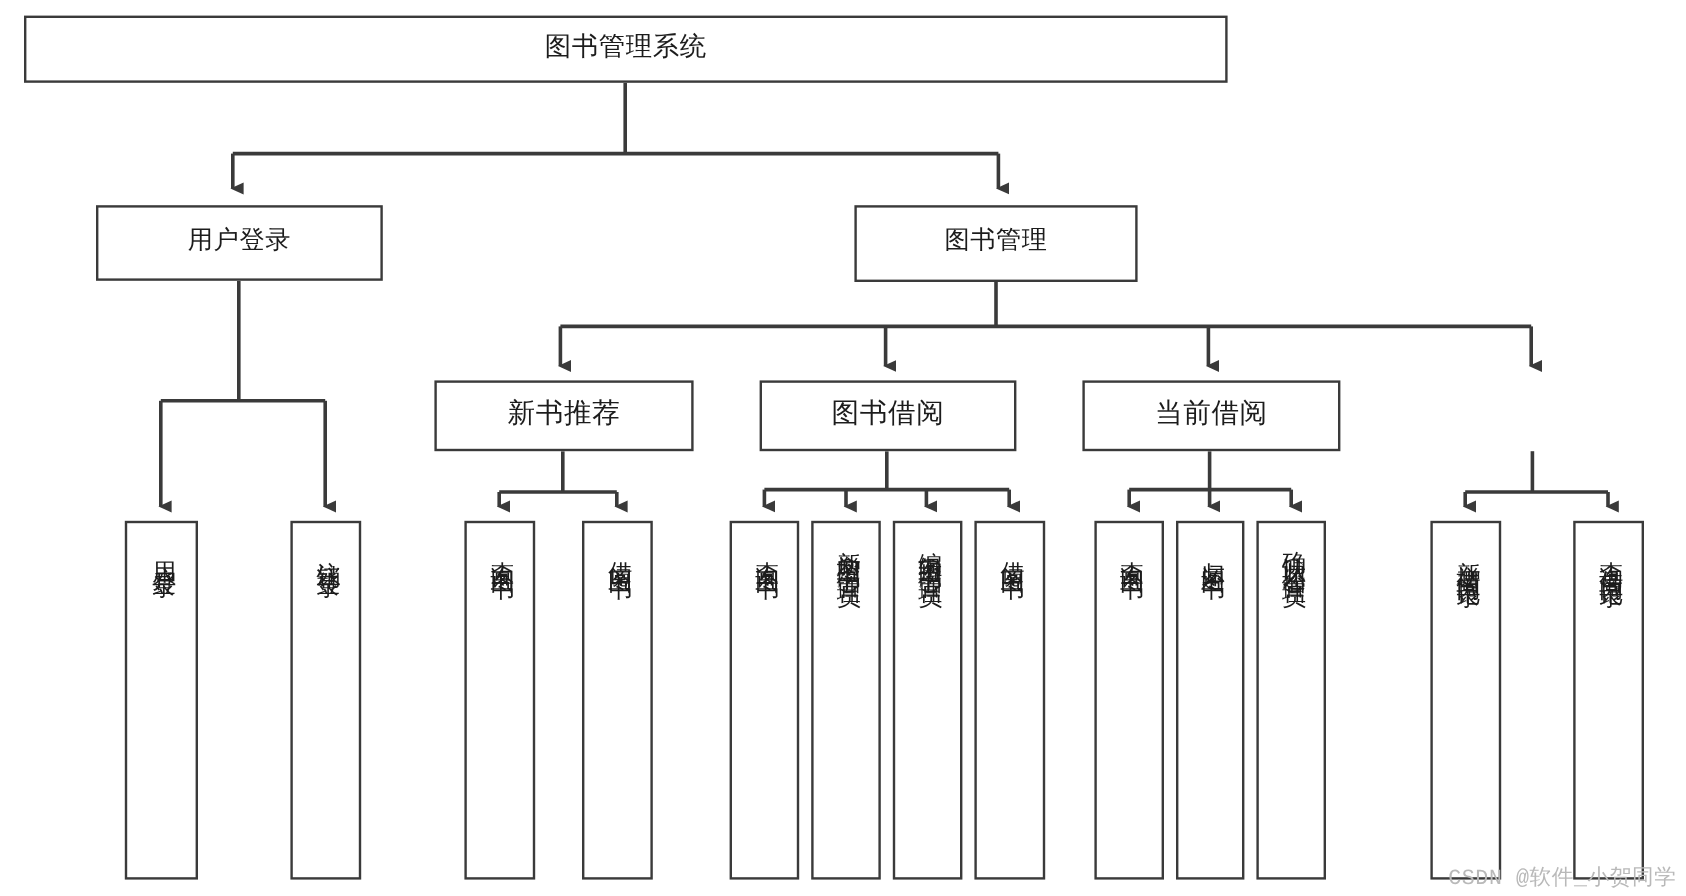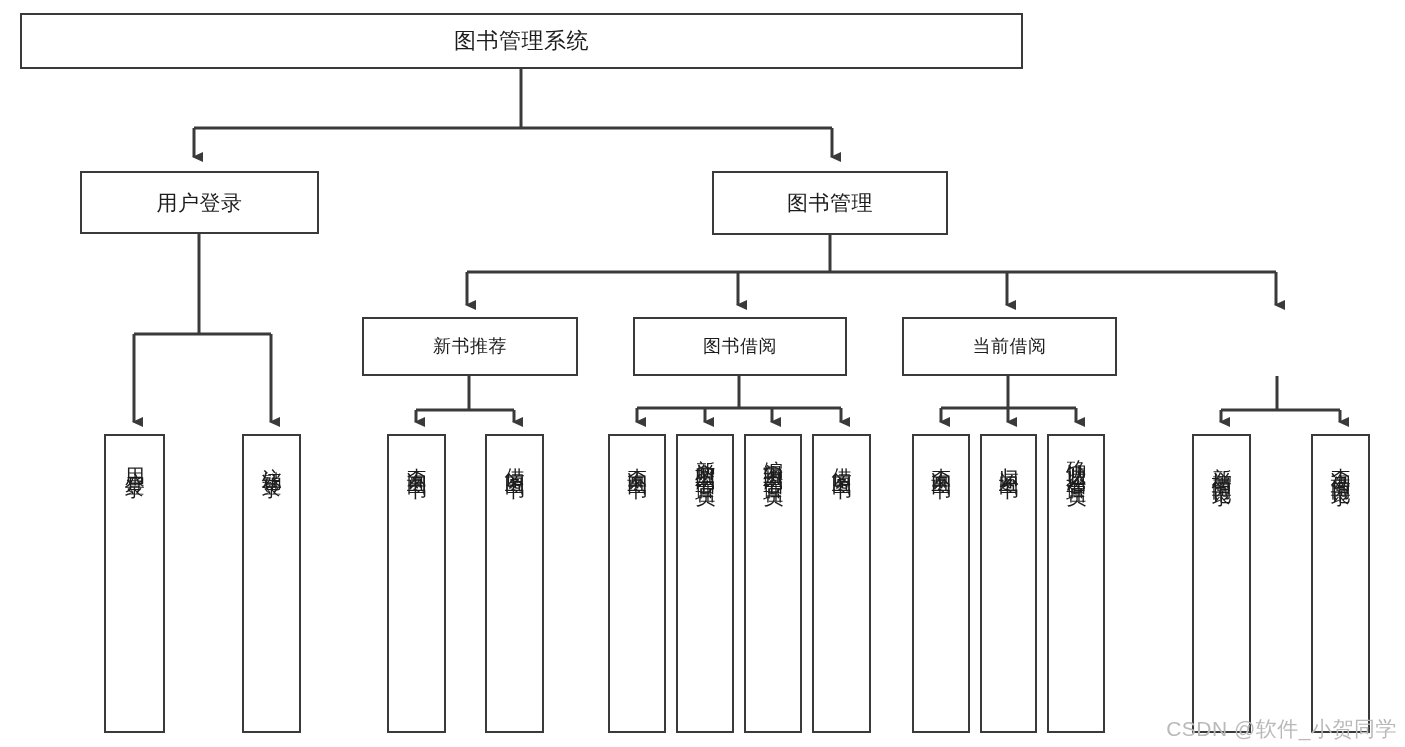--- a/index.html
+++ b/index.html
@@ -1,21 +1,21 @@
 <!DOCTYPE html>
 <html><head>
 <meta charset="utf-8">
 <style>
   html,body{margin:0;padding:0;background:#ffffff;}
   body{
     width:1405px;height:747px;
     font-family:"Liberation Sans","DejaVu Sans",sans-serif;
     overflow:hidden;
   }
-  #diagram-root{position:relative;width:1405px;height:747px;background:#fff;}
+  #diagram-root{position:relative;width:1405px;height:747px;background:#fff;font-family:Liberation Mono, monospace;}
   svg#tree-svg{position:absolute;left:0;top:0;width:1405px;height:747px;}
 
   .node-box{
     position:absolute;
     box-sizing:border-box;
     background:#ffffff;
     border:2px solid #3a3a3a;
     display:flex;
     align-items:center;
     justify-content:center;
@@ -23,21 +23,21 @@
   }
   .node-label{
     font-size:21px;
     line-height:1.2;
     letter-spacing:0.5px;
     white-space:nowrap;
     color:#1c1c1c;
   }
   .node-box.root .node-label{font-size:22px;}
   .node-box.level2 .node-label{font-size:21px;}
-  .node-box.level3 .node-label{font-size:18px;}
+  .node-box.level3 .node-label{font-size:23px;}
 
   
   .node-box.leaf{
     align-items:flex-start;
     justify-content:center;
     padding-top:16px;
   }
   .node-box.leaf .node-label{
     writing-mode:vertical-rl;
     text-orientation:upright;
@@ -47,21 +47,21 @@
     white-space:normal;
     max-height:270px;
   }
   .node-box.leaf.tall .node-label{max-height:640px;}
   .node-box.leaf.top-aligned{padding-top:8px;}
 
   #watermark{
     position:absolute;
     right:8px;
     bottom:4px;
-    font-size:21px;
+    font-size:18px;
     color:#b9b9b9;
     letter-spacing:0.5px;
     white-space:nowrap;
     user-select:none;
   }
 </style>
 </head>
 <body>
 
 <div id="diagram-root">

